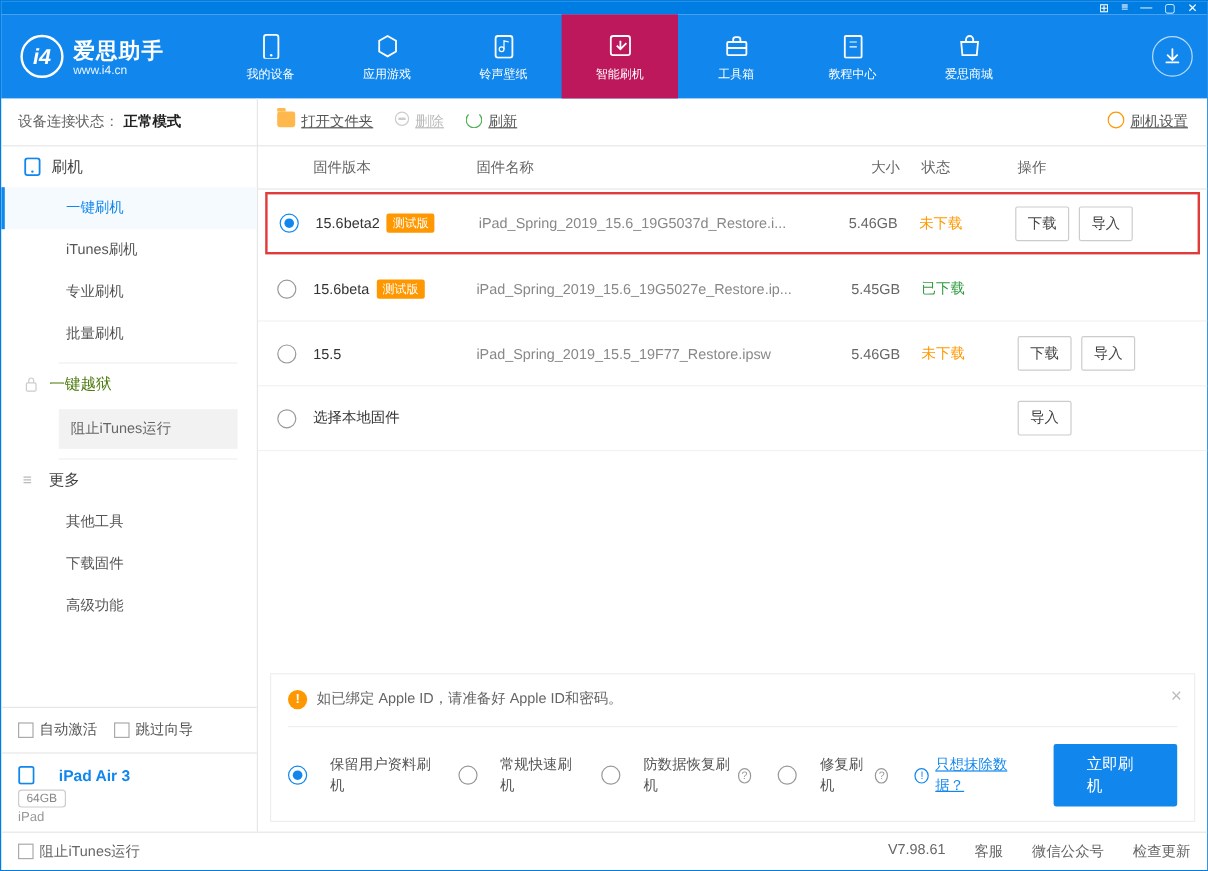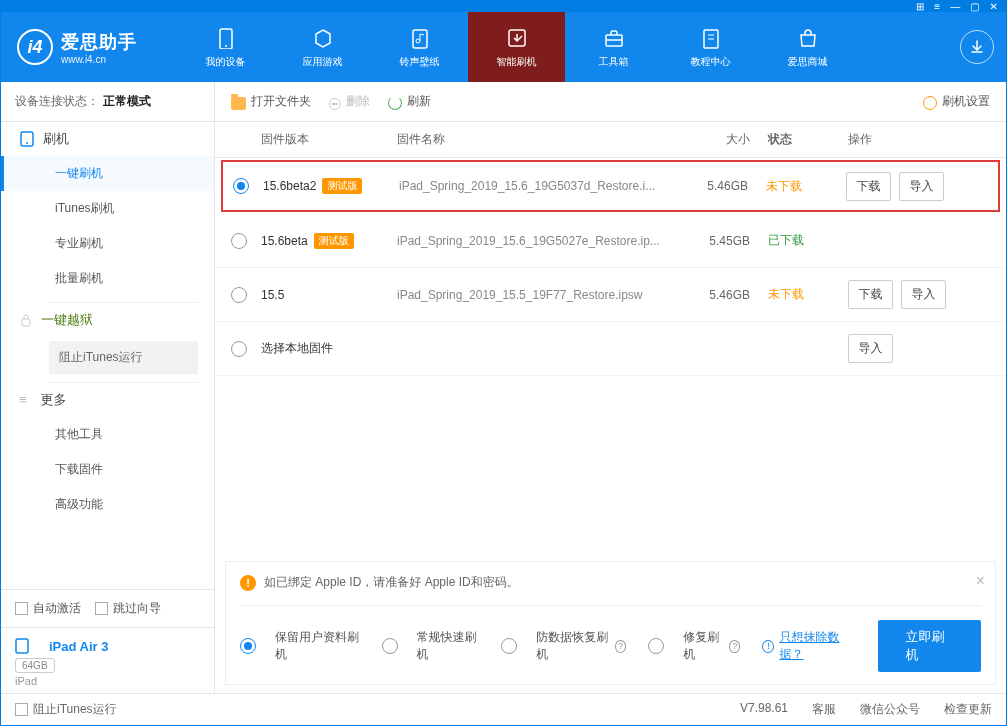--- a/index.html
+++ b/index.html
@@ -8,21 +8,21 @@
 .titlebar { height:11px; background:#007de2; display:flex; justify-content:flex-end; padding:0 8px; gap:10px; color:#fff; font-size:10px; align-items:center;}
 .titlebar span { cursor:default; }
 .header { height:70px; background:#1187ee; display:flex; align-items:center; padding:0 12px 0 16px; color:#fff; }
 .logo { display:flex; align-items:center; gap:8px; width:160px; }
 .logo-icon { width:36px; height:36px; border:2px solid #fff; border-radius:50%; display:flex; align-items:center; justify-content:center; font-size:18px; font-weight:bold; font-style:italic;}
 .logo-text { display:flex; flex-direction:column; }
 .logo-title { font-size:18px; font-weight:bold; letter-spacing:1px;}
 .logo-url { font-size:10px; opacity:.9; }
 .navtabs { display:flex; height:100%; }
 .navtab { width:97px; display:flex; flex-direction:column; align-items:center; justify-content:center; gap:5px; cursor:pointer; }
-.navtab.active { background:#7f1d1d; }
+.navtab.active { background:#be185d; }
 .navtab-icon { width:24px; height:24px; display:flex; align-items:center; justify-content:center; }
 .navtab-label { font-size:10px; }
 .dl-btn { margin-left:auto; width:34px; height:34px; border:1.5px solid rgba(255,255,255,.7); border-radius:50%; display:flex; align-items:center; justify-content:center; }
 .body { flex:1; display:flex; min-height:0; }
 .sidebar { width:214px; border-right:1px solid #e6e6e6; display:flex; flex-direction:column; }
 .connstatus { height:40px; border-bottom:1px solid #e6e6e6; display:flex; align-items:center; padding:0 14px; font-size:12px; color:#666;}
 .connstatus b { color:#222; font-weight:bold; margin-left:4px;}
 .side-list { flex:1; overflow:auto; padding-bottom:8px;}
 .side-head { display:flex; align-items:center; gap:8px; padding:8px 18px; color:#444; font-size:13px;}
 .side-head .dash { color:#bbb; margin-right:6px;}
@@ -31,31 +31,31 @@
 .side-note { margin:4px 16px 8px 48px; background:#f2f2f2; padding:8px 10px; font-size:12px; color:#666; line-height:1.4;}
 .side-sep { height:1px; background:#eee; margin:6px 16px 0 48px;}
 .side-bottom { border-top:1px solid #e6e6e6; padding:10px 14px; display:flex; align-items:center; gap:14px; font-size:12px; color:#555;}
 .chk { width:13px; height:13px; border:1px solid #aaa; display:inline-block; vertical-align:middle; margin-right:5px; background:#fff;}
 .device-box { border-top:1px solid #e6e6e6; padding:10px 14px 6px; }
 .device-name { color:#1187ee; font-size:13px; font-weight:bold; display:flex; align-items:center; gap:20px;}
 .device-badge { display:inline-block; border:1px solid #ccc; border-radius:3px; padding:1px 6px; font-size:10px; color:#888; margin-top:4px;}
 .device-type { color:#999; font-size:11px; margin-top:2px;}
 .main { flex:1; display:flex; flex-direction:column; min-width:0; }
 .toolbar { height:40px; border-bottom:1px solid #e6e6e6; display:flex; align-items:center; padding:0 16px; gap:18px; font-size:12px;}
-.tool { display:flex; align-items:flex-end; gap:5px; color:#555; cursor:pointer;}
+.tool { display:flex; align-items:flex-start; gap:5px; color:#555; cursor:pointer;text-decoration:underline;}
 .tool.disabled { color:#bbb; }
 .tool-right { margin-left:auto; color:#555;}
 .folder-icon{ width:15px;height:13px;background:#ffb84d;border-radius:2px;position:relative;}
 .folder-icon::before{content:"";position:absolute;top:-3px;left:0;width:7px;height:3px;background:#ffb84d;border-radius:1px 1px 0 0;}
 .gear-icon{ width:14px;height:14px;border:1.5px solid #ff9800;border-radius:50%; position:relative;}
 .refresh-icon{width:14px;height:14px;border:1.5px solid #4caf50;border-radius:50%;border-top-color:transparent;position:relative;}
 .del-icon{width:12px;height:12px;border:1.5px solid #ccc;border-radius:50%;position:relative;}
 .del-icon::after{content:"";position:absolute;left:2px;top:4px;width:6px;height:1.5px;background:#ccc;}
 .table-head { display:flex; align-items:center; height:36px; border-bottom:1px solid #e6e6e6; padding:0 16px 0 46px; font-size:12px; color:#666;}
-.col-ver{width:136px;} .col-name{flex:1;} .col-size{width:78px;text-align:right;} .col-status{width:80px;padding-left:18px;font-weight:bold;} .col-ops{width:160px;padding-left:18px;}
+.col-ver{width:136px;} .col-name{flex:1;} .col-size{width:78px;text-align:right;} .col-status{width:80px;padding-left:18px;} .col-ops{width:160px;padding-left:18px;}
 .rows { }
 .row { display:flex; align-items:center; height:54px; padding:0 16px 0 16px; border-bottom:1px solid #f2f2f2;}
 .row.highlight { border:2px solid #e03a3a; margin:2px 6px; padding:0 10px 0 10px; height:52px;}
 .radio { width:16px; height:16px; border:1.5px solid #999; border-radius:50%; margin-right:14px; position:relative; flex-shrink:0;}
 .radio.on { border-color:#1187ee;}
 .radio.on::after{content:"";position:absolute;left:3px;top:3px;width:8px;height:8px;background:#1187ee;border-radius:50%;}
 .ver { width:136px; display:flex; align-items:center; gap:6px; color:#333;}
 .beta-tag { background:#ff9800; color:#fff; font-size:10px; padding:1px 5px; border-radius:2px;}
 .fname { flex:1; color:#888; white-space:nowrap; overflow:hidden; text-overflow:ellipsis; padding-right:10px;}
 .size { width:78px; text-align:right; color:#666;}

